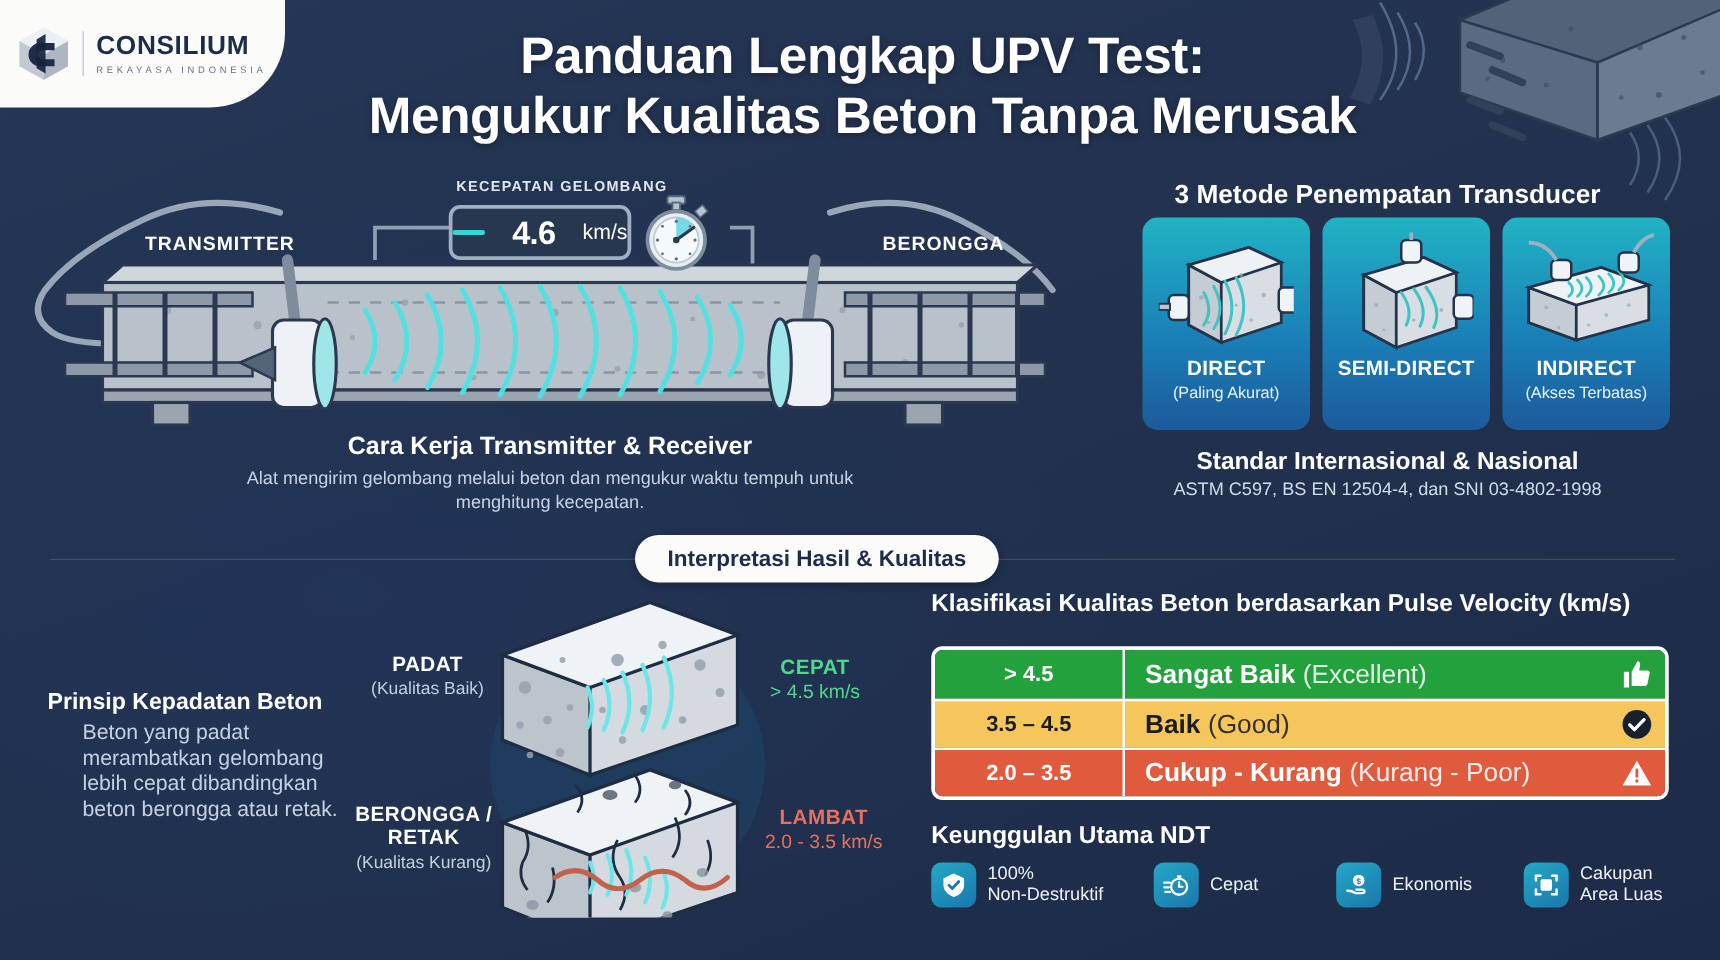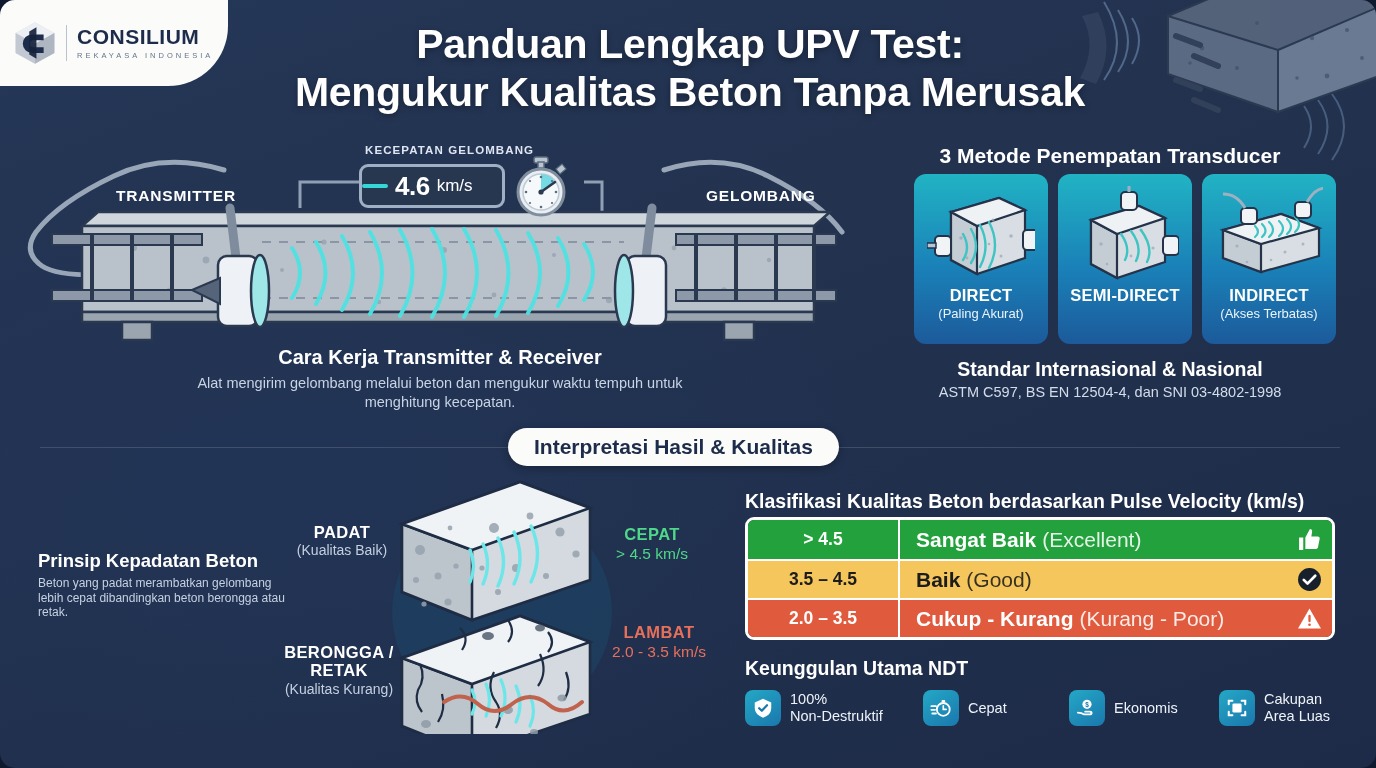--- a/index.html
+++ b/index.html
@@ -9,21 +9,20 @@
     font-family: "Liberation Sans", sans-serif;
     overflow: hidden;
     position: relative;
   }
   #root {
     position: absolute; inset: 0;
     background:
       radial-gradient(ellipse 900px 500px at 20% 62%, #223456 0%, rgba(34,52,86,0) 70%),
       linear-gradient(160deg, #253757 0%, #22324f 40%, #1d2b48 100%);
     overflow: hidden;
-    border-radius: 15px;
   }
 
   
   .logo-plate {
     position: absolute; left: 0; top: 0;
     width: 228px; height: 86px;
     background: #fbfbfa;
     border-bottom-right-radius: 60px;
     display: flex; align-items: center; padding-left: 12px;
     z-index: 20;
@@ -66,21 +65,21 @@
   .lbl-receiver { left: 682px; top: 57px; }
 
   .speed-label {
     position: absolute; left: 365px; top: 144px;
     color: #dfe6f2; font-size: 11.5px; font-weight: bold; letter-spacing: 1.1px;
   }
   .speed-box {
     position: absolute; left: 359px; top: 164px;
     width: 146px; height: 44px; border-radius: 9px;
     background: #27374f; border: 3px solid #9fb0c4;
-    display: flex; align-items: center; justify-content: flex-start; gap: 7px;
+    display: flex; align-items: center; justify-content: space-between; gap: 7px;
   }
   .speed-dash { width: 26px; height: 4px; border-radius: 2px; background: #35d6d6; }
   .speed-val { color: #ffffff; font-size: 26px; font-weight: bold; letter-spacing: -.5px; }
   .speed-unit { color: #ffffff; font-size: 17px; font-weight: normal; }
   .stopwatch { position: absolute; left: 512px; top: 156px; width: 58px; height: 62px; }
 
   
   .caption { position: absolute; left: 180px; top: 346px; width: 520px; text-align: center; }
   .caption-title { color: #ffffff; font-weight: bold; font-size: 20px; }
   .caption-body { color: #c8d3e4; font-size: 14.5px; line-height: 1.28; margin-top: 5px; }
@@ -108,46 +107,46 @@
 
   
   .divider { position: absolute; left: 40px; top: 447px; width: 1300px; height: 1px;
              background: rgba(255,255,255,.14); }
   .pill {
     position: absolute; left: 508px; top: 428px; height: 38px;
     background: #fbfbfa; border-radius: 20px;
     display: flex; align-items: center; padding: 0 26px; z-index: 5;
     box-shadow: 0 2px 8px rgba(0,0,0,.3);
   }
-  .pill span { color: #1d2c4a; font-weight: bold; font-size: 21px; }
+  .pill span { color: #1d2c4a; font-weight: bold; font-size: 18px; }
 
   
   .principle { position: absolute; left: 38px; top: 550px; width: 250px; }
   .principle-title { color: #ffffff; font-weight: bold; font-size: 18.5px; }
-  .principle-body { color: #c6d1e2; font-size: 12px; line-height: 1.22; margin-top: 4px; }
+  .principle-body { color: #c6d1e2; font-size: 17px; line-height: 1.22; margin-top: 4px; margin-left: 28px; }
 
   .blocks-art { position: absolute; left: 390px; top: 472px; width: 225px; height: 262px; }
 
   .b-label { position: absolute; text-align: center; }
   .b-label .bt { color: #ffffff; font-weight: bold; font-size: 16.5px; line-height: 1.12; letter-spacing:.4px;}
   .b-label .bs { color: #c4cfe0; font-size: 14px; margin-top: 1px; }
   .lab-padat { left: 262px; top: 523px; width: 160px; }
   .lab-berongga { left: 256px; top: 643px; width: 166px; }
 
   .v-label { position: absolute; text-align: center; }
   .v-label .vt { font-weight: bold; font-size: 16.5px; letter-spacing: .4px; }
   .v-label .vs { font-size: 15.5px; margin-top: 1px; }
   .lab-cepat { left: 592px; top: 525px; width: 120px; }
   .lab-cepat .vt, .lab-cepat .vs { color: #4fd88a; }
-  .lab-lambat { left: 588px; top: 623px; width: 128px; padding-left: 14px; }
+  .lab-lambat { left: 588px; top: 645px; width: 128px; padding-left: 14px; }
   .lab-lambat .vt, .lab-lambat .vs { color: #e8705a; }
 
   
   .table-title {
-    position: absolute; left: 745px; top: 490px;
+    position: absolute; left: 745px; top: 472px;
     color: #ffffff; font-weight: bold; font-size: 19.5px;
   }
   .qtable {
     position: absolute; left: 745px; top: 517px; width: 590px;
     border: 3px solid #ffffff; border-radius: 9px; overflow: hidden;
   }
   .qrow { display: flex; height: 39px; align-items: stretch; }
   .qrow + .qrow { border-top: 2px solid #ffffff; }
   .qrange {
     width: 152px; flex: 0 0 152px;
@@ -319,21 +318,21 @@
       </g>
 
       <g>
         <path d="M628 78 L622 128" stroke="#7f8c9d" stroke-width="9" stroke-linecap="round"></path>
         <rect x="602" y="126" width="40" height="70" rx="9" fill="#eef2f6" stroke="#2a3850" stroke-width="2.5"></rect>
         <ellipse cx="600" cy="161" rx="9" ry="36" fill="#9fe6e8" stroke="#2a3850" stroke-width="2.5"></ellipse>
       </g>
     </svg>
 
     <div class="lbl-transmitter">TRANSMITTER</div>
-    <div class="lbl-receiver">GELOMBANG</div>
+    <div class="lbl-receiver">BERONGGA</div>
   </div>
 
   <div class="speed-label">KECEPATAN GELOMBANG</div>
   <div class="speed-box">
     <div class="speed-dash"></div>
     <div class="speed-val">4.6</div>
     <div class="speed-unit">km/s</div>
   </div>
   <svg class="stopwatch" viewBox="0 0 58 62">
     <rect x="22" y="1" width="14" height="6" rx="2" fill="#b9c4d1" stroke="#5a6a7d" stroke-width="1.5"></rect>

